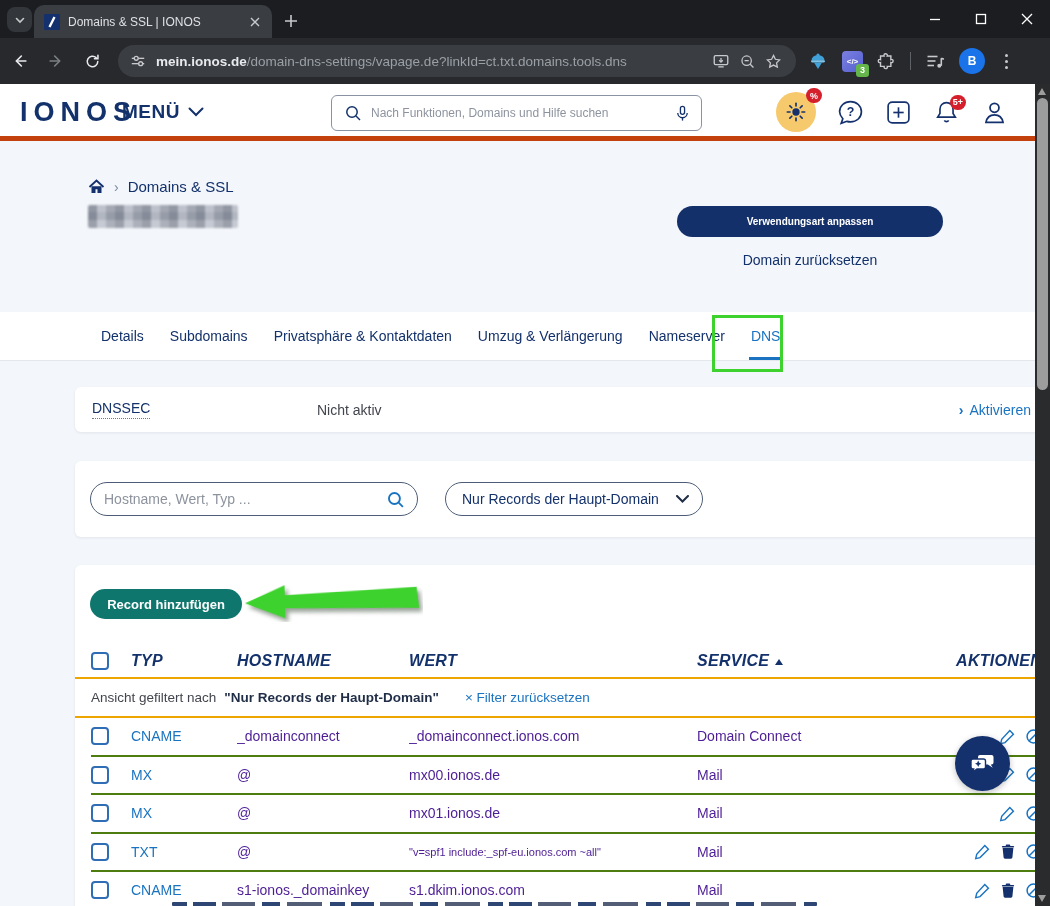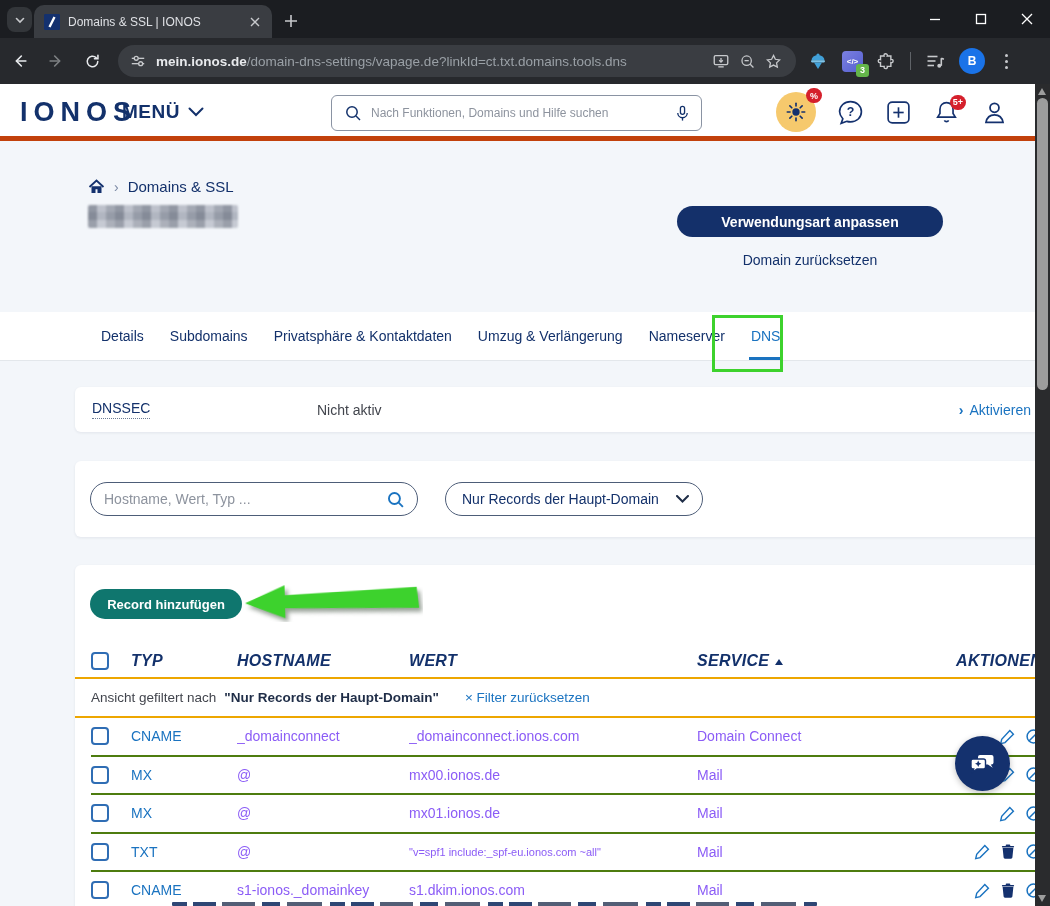--- a/index.html
+++ b/index.html
@@ -49,21 +49,21 @@
 
   .breadcrumb { position:absolute; left:88px; top:94px; display:flex; align-items:center; gap:9px; font-size:15px; color:#13316b; }
   .crumb-sep { color:#7c8aa5; font-size:14px; }
   .crumb-link { cursor:pointer; }
   .domain-redacted { position:absolute; left:88px; top:121px; width:150px; height:23px; border-radius:2px;
     background:
       repeating-linear-gradient(90deg, rgba(116,122,136,.55) 0 9px, rgba(196,200,210,.55) 9px 18px, rgba(148,154,166,.55) 18px 27px),
       repeating-linear-gradient(0deg, #c9ccd4 0 8px, #9aa0ac 8px 16px, #b6bac4 16px 23px);
     filter:blur(1.1px); }
 
-  .usage-btn { position:absolute; left:677px; top:122px; width:266px; height:31px; border:none; border-radius:16px; background:#14306a; color:#fff; font-size:14px; font-weight:bold; font-family:inherit; cursor:pointer; }
+  .usage-btn { position:absolute; left:677px; top:122px; width:266px; height:31px; border:none; border-radius:16px; background:#14306a; color:#fff; font-size:10px; font-weight:bold; font-family:inherit; cursor:pointer; }
   .reset-link { position:absolute; left:677px; top:168px; width:266px; text-align:center; color:#13316b; font-size:14px; cursor:pointer; }
 
   .tabs-row { position:absolute; left:0; top:228px; width:1035px; height:49px; background:#fff; border-bottom:1px solid #e3e7eb; }
   .tabs { display:flex; gap:26px; margin-left:101px; height:100%; align-items:stretch; }
   .tab-item { display:flex; align-items:center; font-size:14px; color:#13316b; cursor:pointer; position:relative; white-space:nowrap; }
   .tab-item.active { color:#1a73c0; }
   .tab-item.active::after { content:""; position:absolute; left:-2px; right:-2px; bottom:0; height:3px; background:#1a73c0; }
   .dns-annotation { position:absolute; left:712px; top:3px; width:71px; height:57px; border:3px solid #3dd22d; z-index:6; pointer-events:none; }
 
   .card { position:absolute; left:75px; width:983px; background:#fff; border-radius:6px; box-shadow:0 1px 3px rgba(30,40,60,.08); }
@@ -88,21 +88,21 @@
   .th.actions { text-align:right; }
   .sort-asc { display:inline-block; margin-left:6px; width:0; height:0; border-left:4px solid transparent; border-right:4px solid transparent; border-bottom:6px solid #13316b; vertical-align:1px; }
   .gold-line { position:absolute; left:0; right:0; height:2px; background:#eda600; }
   .gl1 { top:112px; } .gl2 { top:151px; }
   .filter-note { position:absolute; left:16px; top:113px; height:38px; display:flex; align-items:center; gap:8px; font-size:13.5px; color:#42454d; }
   .filter-note b { color:#1f2d47; }
   .reset-filter { color:#1a73c0; cursor:pointer; margin-left:18px; }
 
   .tbl-rows { position:absolute; left:16px; right:16px; top:153px; }
   .row { display:grid; grid-template-columns:40px 106px 172px 288px 154px 1fr; align-items:center; height:38.5px; border-bottom:2px solid #4d7c0f; }
-  .cell { font-size:14px; color:#8b5cf6; white-space:nowrap; overflow:hidden; }
+  .cell { font-size:14px; color:#4c1d95; white-space:nowrap; overflow:hidden; }
   .cell.type { color:#1a73c0; cursor:pointer; }
   .cell.small { font-size:11px; }
   .cb { width:18px; height:18px; border:2px solid #2f6db4; border-radius:4px; background:#fff; cursor:pointer; }
   .row-actions { display:flex; justify-content:flex-end; align-items:center; gap:9px; }
   .act { cursor:pointer; }
 
   .clipped-text-row { position:absolute; left:97px; top:337px; width:645px; height:4px; border-radius:1px; opacity:.92;
     background:repeating-linear-gradient(90deg,#1c3668 0 15px,transparent 15px 21px,#1c3668 21px 44px,transparent 44px 50px,#44506a 50px 83px,transparent 83px 90px,#1c3668 90px 108px,transparent 108px 115px,#44506a 115px 150px,transparent 150px 158px); }
 
   .chat-fab { position:absolute; left:955px; top:652px; width:55px; height:55px; border-radius:50%; background:#14316e; box-shadow:0 2px 6px rgba(0,0,0,.25); display:flex; align-items:center; justify-content:center; cursor:pointer; z-index:8; }

